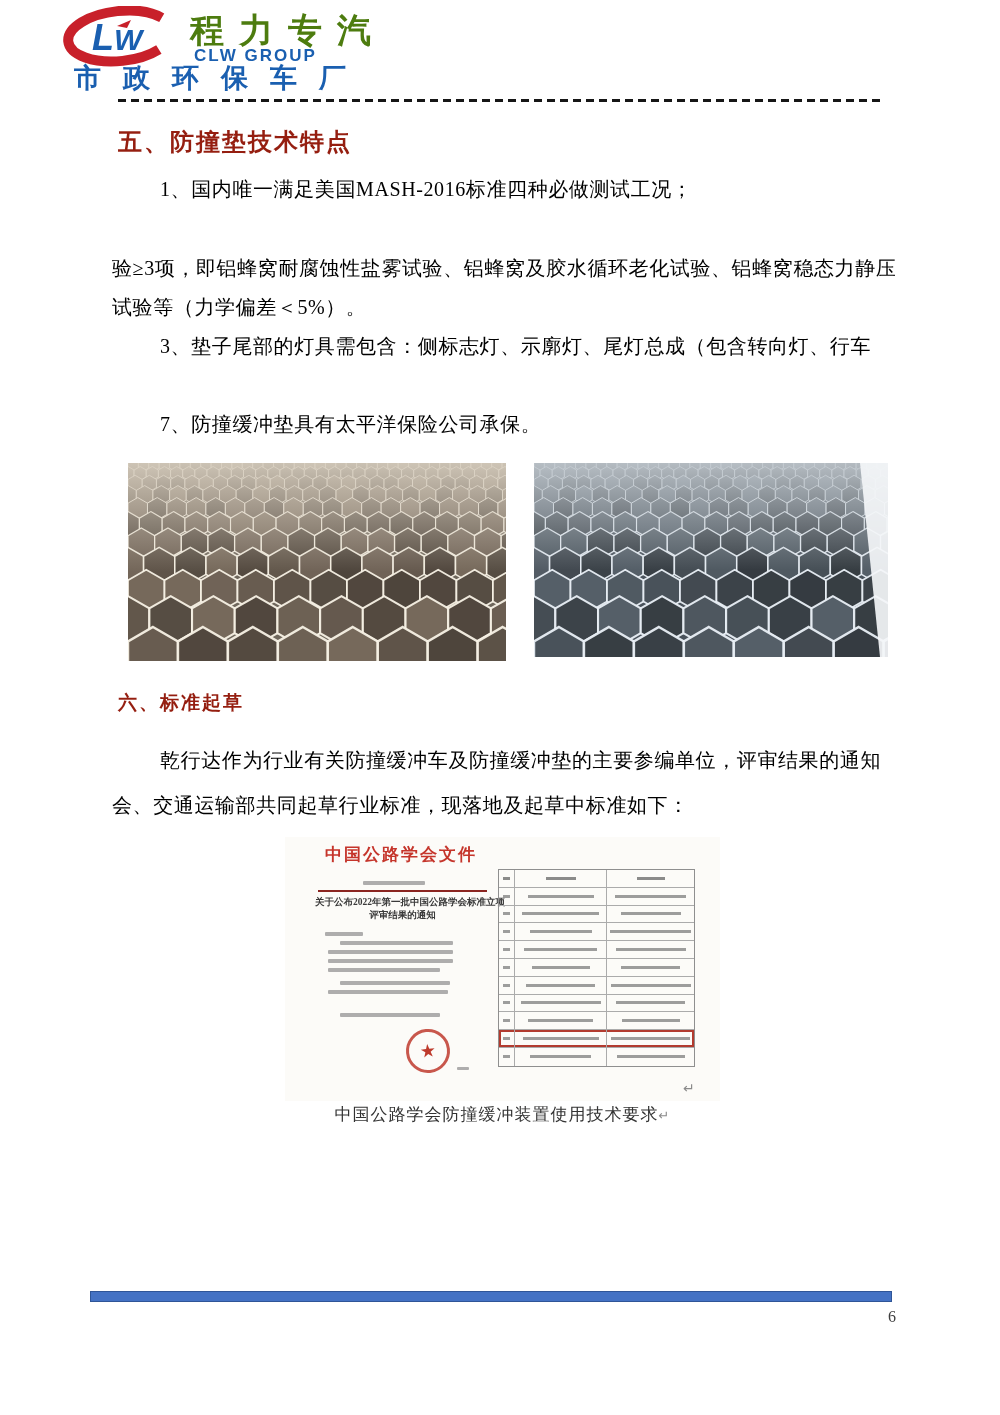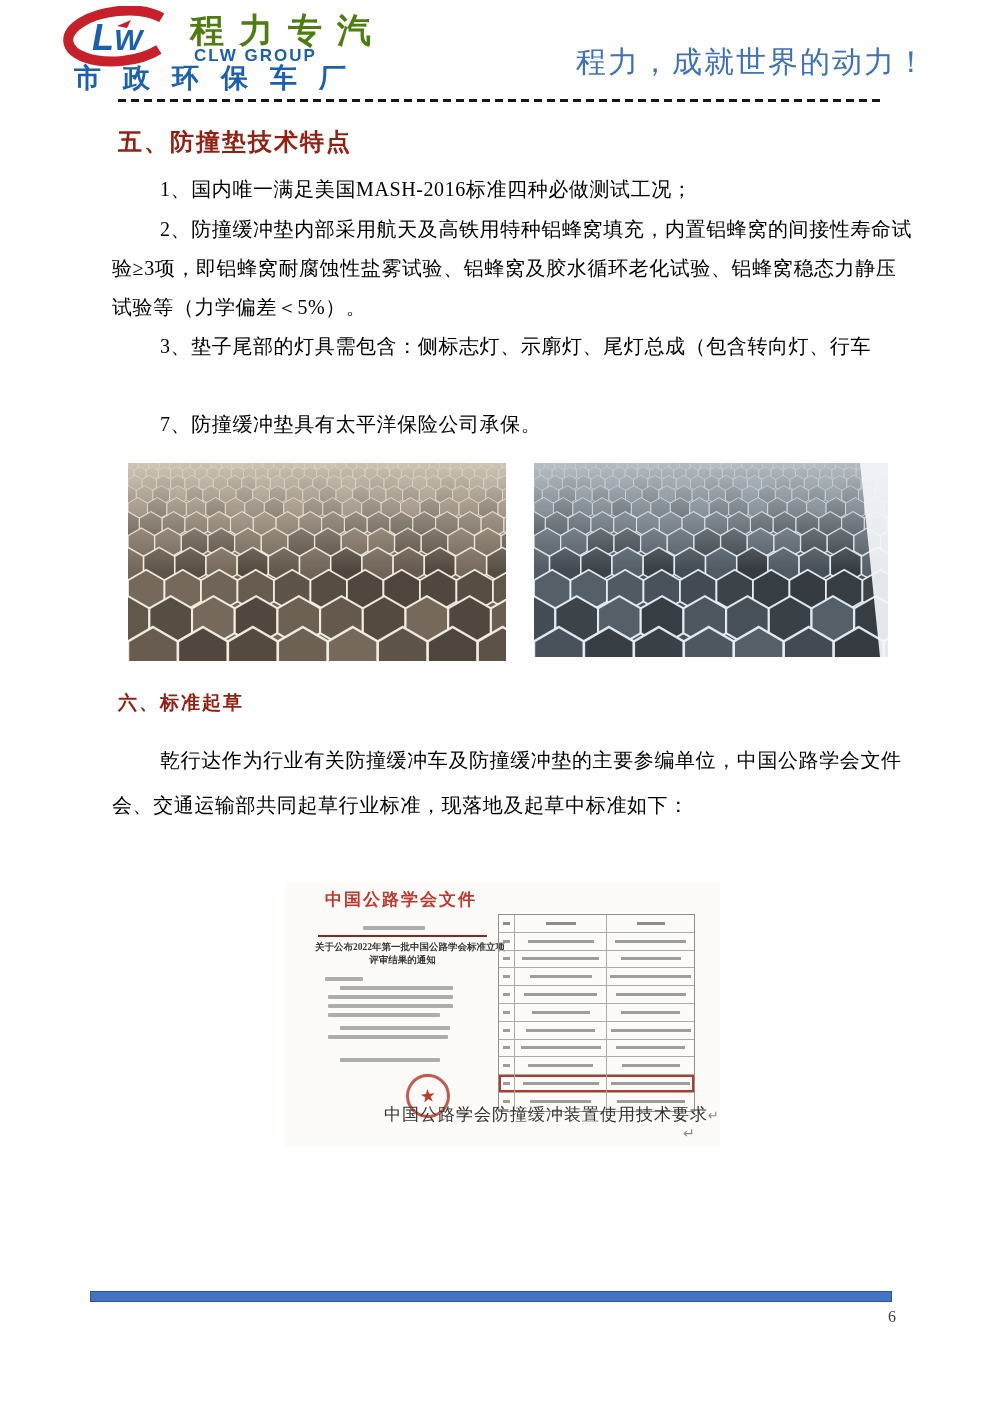--- a/index.html
+++ b/index.html
@@ -27,21 +27,21 @@
   .bline{position:absolute;left:112px;width:806px;font-size:20px;color:#000;
          letter-spacing:0.6px;white-space:nowrap;}
   .indent{padding-left:48px;}
 
   
   .photo{position:absolute;top:463px;overflow:hidden;background:#6f675c;}
   #photoL{left:128px;width:378px;height:198px;}
   #photoR{left:534px;width:354px;height:194px;background:#49525b;}
 
   
-  .figure{position:absolute;left:285px;top:882px;width:435px;height:264px;background:#fcfbf8;}
+  .figure{position:absolute;left:285px;top:837px;width:435px;height:264px;background:#fcfbf8;}
   .doc-title{position:absolute;left:40px;top:6px;width:135px;text-align:center;
              font-weight:bold;font-size:17px;color:#C5352B;letter-spacing:2px;white-space:nowrap;}
   .doc-hr{position:absolute;left:33px;top:53px;width:169px;height:2px;background:#8B2520;}
   .notice{position:absolute;left:30px;width:175px;text-align:center;font-weight:bold;
           font-size:9.5px;color:#3a3a3a;white-space:nowrap;}
   #notice1{top:59px;}
   #notice2{top:72px;}
   .bar{position:absolute;height:4px;background:#9a9a9a;opacity:.8;border-radius:1px;}
   .stamp{position:absolute;left:121px;top:192px;width:44px;height:44px;border-radius:50%;
          border:3px solid rgba(190,58,46,.85);display:flex;align-items:center;justify-content:center;
@@ -54,21 +54,21 @@
   .t-cell{display:flex;align-items:center;justify-content:center;
           border-right:1px solid #ababab;box-sizing:border-box;}
   .c1{width:16px;}
   .c2{width:92px;}
   .c3{flex:1;border-right:none;}
   .tbar{height:3px;background:#8c8c8c;opacity:.85;}
   .t-head .tbar{background:#777;}
   .t-hl{box-shadow:inset 0 0 0 2px #B23B2F;}
   .fig-return{position:absolute;left:398px;top:243px;font-family:"DejaVu Sans",sans-serif;
               font-size:14px;color:#8a8a8a;}
-  .caption{position:absolute;left:285px;top:1103px;width:435px;text-align:right;
+  .caption{position:absolute;left:285px;top:1103px;width:435px;text-align:center;
            font-family:"Liberation Sans",sans-serif;font-size:17px;color:#333;letter-spacing:1px;}
   .caption .mark{font-family:"DejaVu Sans",sans-serif;font-size:13px;color:#8a8a8a;}
 
   
   .footer-bar{position:absolute;left:90px;top:1291px;width:800px;height:9px;
               background:#4472C4;border:1px solid #2F5597;box-sizing:content-box;}
   .page-num{position:absolute;left:880px;top:1308px;width:24px;text-align:center;
             font-size:16px;color:#3f3f3f;}
 </style>
 </head>
@@ -78,26 +78,24 @@
 
   <svg class="logo-icon" viewBox="0 0 116 62">
     <ellipse cx="58" cy="30" rx="52" ry="25" fill="none" stroke="#C8202A" stroke-width="10" stroke-dasharray="208 49" stroke-dashoffset="-24" transform="rotate(-6 58 30)"></ellipse>
     <text x="30" y="44" font-family="Liberation Sans, sans-serif" font-style="italic" font-weight="bold" font-size="36" fill="#1A5FB0">L</text>
     <text x="52" y="44" font-family="Liberation Sans, sans-serif" font-style="italic" font-weight="bold" font-size="30" fill="#1A5FB0">W</text>
     <path d="M55 20 l14 -6 l-4 8 z" fill="#C8202A"></path>
   </svg>
   <div class="brand-cn">程力专汽</div>
   <div class="brand-en">CLW GROUP</div>
   <div class="dept">市政环保车厂</div>
-  <div class="slogan">程力，成就世界的动力！</div>
   <div class="dashline"></div>
 
   <div class="sec-title" id="sec5-title">五、防撞垫技术特点</div>
   <div class="bline indent" style="top:176px">1、国内唯一满足美国MASH-2016标准四种必做测试工况；</div>
-  <div class="bline indent" style="top:216px">2、防撞缓冲垫内部采用航天及高铁用特种铝蜂窝填充，内置铝蜂窝的间接性寿命试</div>
   <div class="bline" style="top:255px">验≥3项，即铝蜂窝耐腐蚀性盐雾试验、铝蜂窝及胶水循环老化试验、铝蜂窝稳态力静压</div>
   <div class="bline" style="top:294px">试验等（力学偏差＜5%）。</div>
   <div class="bline indent" style="top:333px">3、垫子尾部的灯具需包含：侧标志灯、示廓灯、尾灯总成（包含转向灯、行车</div>
   <div class="bline indent" style="top:411px">7、防撞缓冲垫具有太平洋保险公司承保。</div>
 
   <div class="photo" id="photoL">
       <svg viewBox="0 0 378 198" preserveAspectRatio="none" width="100%" height="100%" style="display: block;">
         <polygon points="-5.196,-4 0,-1 0,5 -5.196,8 -10.392,5 -10.392,-1" fill="hsl(30,13%,31%)" stroke="rgba(247,241,229,0.95)" stroke-width="0.8"></polygon>
         <polygon points="5.196,-4 10.392,-1 10.392,5 5.196,8 0,5 0,-1" fill="hsl(30,13%,37%)" stroke="rgba(247,241,229,0.95)" stroke-width="0.8"></polygon>
         <polygon points="15.588,-4 20.784,-1 20.784,5 15.588,8 10.392,5 10.392,-1" fill="hsl(30,13%,40%)" stroke="rgba(247,241,229,0.95)" stroke-width="0.8"></polygon>
@@ -568,21 +566,21 @@
             <stop offset="0" stop-color="#c2c9cf" stop-opacity="0.9"></stop>
             <stop offset="0.55" stop-color="#c2c9cf" stop-opacity="0"></stop>
           </linearGradient>
         </defs>
         <rect x="0" y="0" width="354" height="194" fill="url(#hzphotoR)"></rect>
         <polygon points="326,0 354,0 354,194 346,194" fill="rgba(244,246,248,0.92)"></polygon>
       </svg>
     </div>
 
   <div class="sec-title" id="sec6-title">六、标准起草</div>
-  <div class="bline indent" style="top:747px">乾行达作为行业有关防撞缓冲车及防撞缓冲垫的主要参编单位，中国公路学会文件</div>
+  <div class="bline indent" style="top:747px">乾行达作为行业有关防撞缓冲车及防撞缓冲垫的主要参编单位，评审结果的通知</div>
   <div class="bline" style="top:792px">会、交通运输部共同起草行业标准，现落地及起草中标准如下：</div>
 
   <div class="figure">
     <div class="doc-title">中国公路学会文件</div>
     <div class="bar" style="left:78px;top:44px;width:62px;height:4px"></div>
     <div class="doc-hr"></div>
     <div class="notice" id="notice1">关于公布2022年第一批中国公路学会标准立项</div>
     <div class="notice" id="notice2">评审结果的通知</div>
 
     <div class="bar" style="left:40px;top:95px;width:38px"></div>

